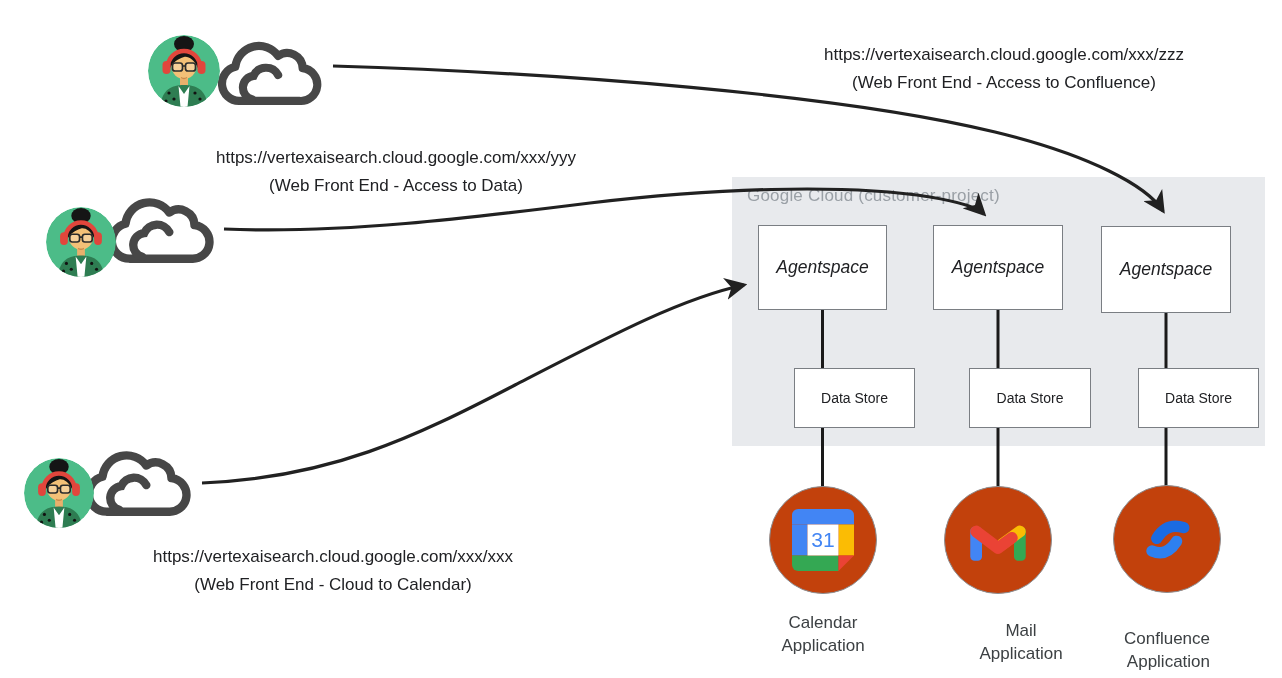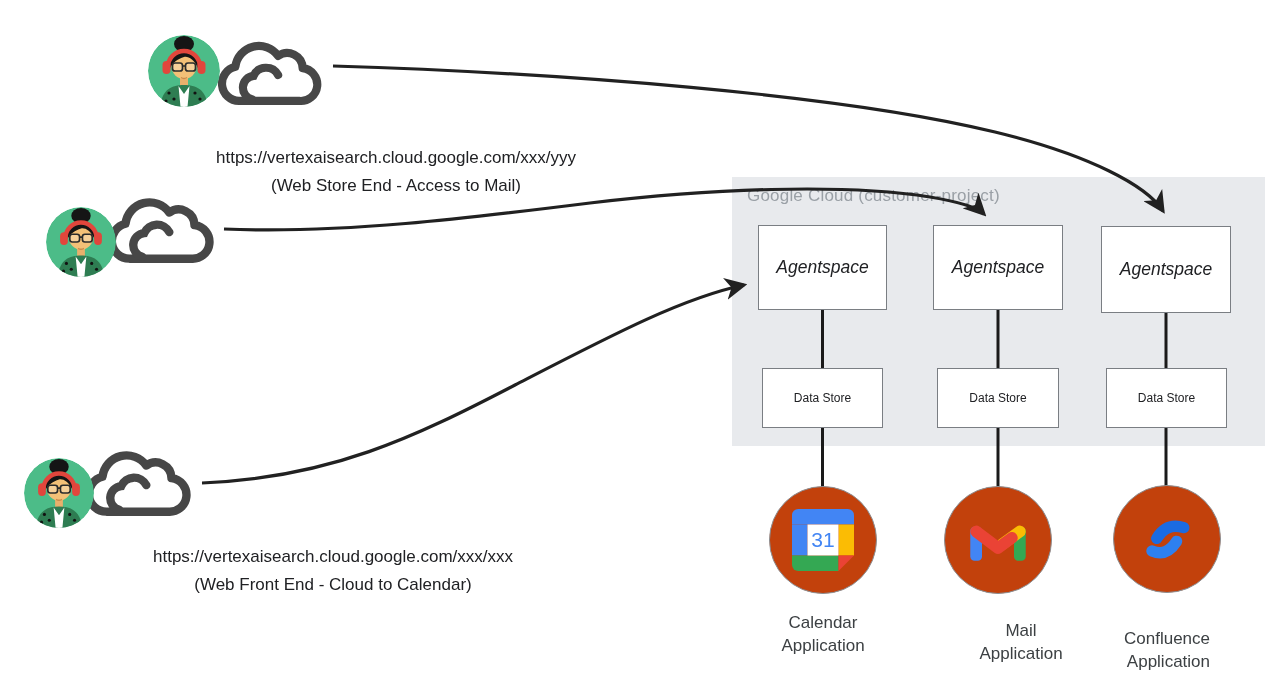--- a/index.html
+++ b/index.html
@@ -8,21 +8,21 @@
   .abs{position:absolute;}
   
   .panel{left:732px;top:177px;width:533px;height:269px;background:#E8EAED;z-index:1;}
   .panel-label{position:absolute;left:15px;top:9px;font-size:17px;color:#9AA0A6;letter-spacing:.2px;white-space:nowrap;}
   
   #wires{left:0;top:0;z-index:2;}
   
   .box{position:absolute;background:#fff;border:1.5px solid #7a7e83;box-sizing:border-box;
        display:flex;align-items:center;justify-content:center;z-index:3;}
   .agentspace{font-style:italic;font-size:17.5px;}
-  .datastore{font-size:12px;}
+  .datastore{font-size:14px;margin-left:32px;}
   
   .app-circle{position:absolute;width:108px;height:108px;border-radius:50%;background:#c2410c;
               border:1.5px solid #8a8f94;box-sizing:border-box;display:flex;align-items:center;
               justify-content:center;z-index:3;}
   .app-label{position:absolute;transform:translateX(-50%);text-align:center;font-size:17px;
              line-height:23px;color:#3C4043;z-index:3;white-space:nowrap;}
   
   .link-block{position:absolute;transform:translateX(-50%);text-align:center;font-size:17px;
               line-height:28px;color:#202124;z-index:3;white-space:nowrap;}
   .user-group{position:absolute;z-index:3;}
@@ -116,23 +116,27 @@
   </div>
   <div class="app-label" style="left:998px;top:619px;margin-left:23px;">
     <div>Mail</div>
     <div>Application</div>
   </div>
   <div class="app-label" style="left:1167px;top:627px;text-align:right;">
     <div>Confluence</div>
     <div>Application</div>
   </div>
 
+  <div class="link-block" style="left:1004px;top:41px;">
+    <div>https://vertexaisearch.cloud.google.com/xxx/zzz</div>
+    <div>(Web Front End - Access to Confluence)</div>
+  </div>
   <div class="link-block" style="left:396px;top:144px;">
     <div>https://vertexaisearch.cloud.google.com/xxx/yyy</div>
-    <div>(Web Store End - Access to Mail)</div>
+    <div>(Web Front End - Access to Data)</div>
   </div>
   <div class="link-block" style="left:333px;top:543px;">
     <div>https://vertexaisearch.cloud.google.com/xxx/xxx</div>
     <div>(Web Front End - Cloud to Calendar)</div>
   </div>
 
   <div class="user-group" style="left:148px;top:28px;width:190px;height:86px;">
     <svg class="abs" style="left:60px;top:2px;" width="122" height="80" viewBox="0 0 130 88">
       <path d="M 32,78 a 19,19 0 0 1 -4,-37.5 a 26,26 0 0 1 47,-12 a 17,17 0 0 1 27,13.5 a 17.5,17.5 0 0 1 -4,36 z" fill="#fff" stroke="#474747" stroke-width="9" stroke-linejoin="round"></path>
       <path d="M 46,76 a 13,13 0 0 1 2,-25.5 a 15,15 0 0 1 27,-1" fill="none" stroke="#474747" stroke-width="9" stroke-linecap="round"></path>

